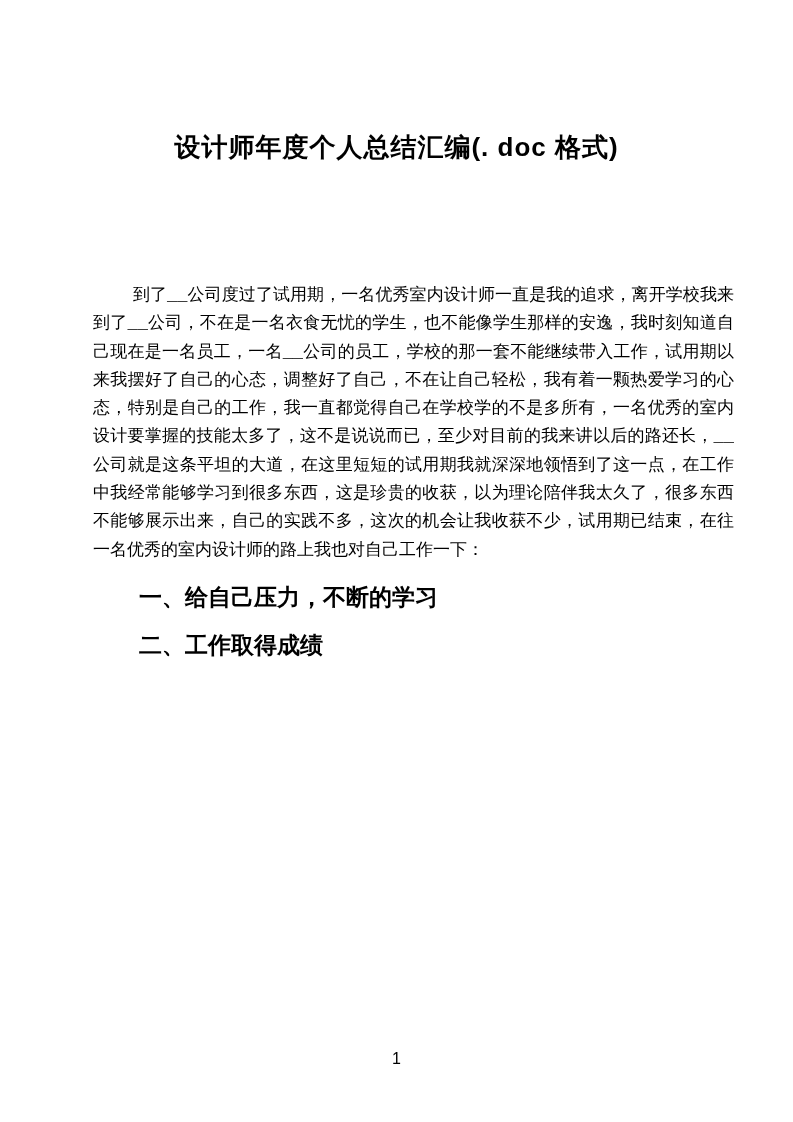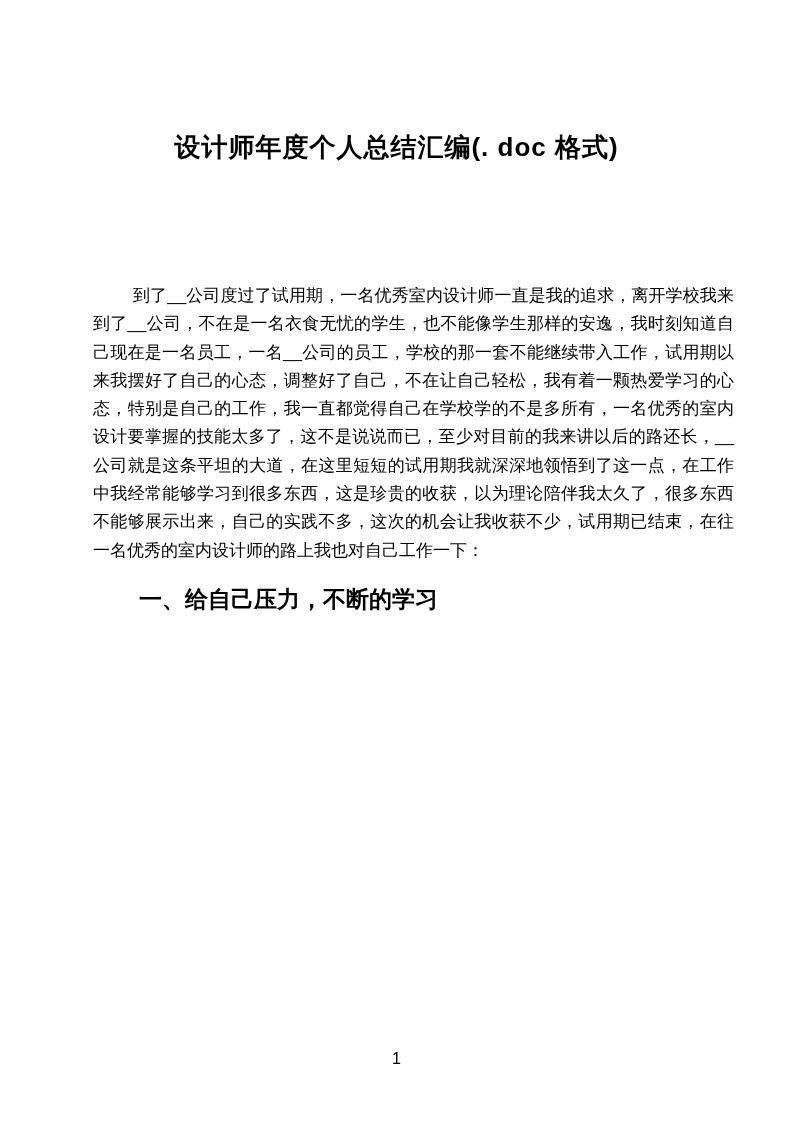--- a/index.html
+++ b/index.html
@@ -24,20 +24,21 @@
     padding-bottom: 0;
     text-align: center;
     font-size: 26px;
     line-height: 34px;
     font-weight: 700;
     letter-spacing: 1px;
   }
   .doc-body {
     margin-top: 118px;
     padding: 0 59px 0 93px;
+    font-family: Liberation Mono, monospace;
   }
   .para {
     margin: 0 0 20px 0;
     font-size: 17px;
     line-height: 28.3px;
     text-align: justify;
     text-indent: 2.35em;
     word-break: break-all;
     font-weight: 400;
   }
@@ -65,16 +66,17 @@
 <div class="page">
   <h1 class="doc-title">设计师年度个人总结汇编(. doc 格式)</h1>
 
   <div class="doc-body">
     <p class="para">到了__公司度过了试用期，一名优秀室内设计师一直是我的追求，离开学校我来到了__公司，不在是一名衣食无忧的学生，也不能像学生那样的安逸，我时刻知道自己现在是一名员工，一名__公司的员工，学校的那一套不能继续带入工作，试用期以来我摆好了自己的心态，调整好了自己，不在让自己轻松，我有着一颗热爱学习的心态，特别是自己的工作，我一直都觉得自己在学校学的不是多所有，一名优秀的室内设计要掌握的技能太多了，这不是说说而已，至少对目前的我来讲以后的路还长，__公司就是这条平坦的大道，在这里短短的试用期我就深深地领悟到了这一点，在工作中我经常能够学习到很多东西，这是珍贵的收获，以为理论陪伴我太久了，很多东西不能够展示出来，自己的实践不多，这次的机会让我收获不少，试用期已结束，在往一名优秀的室内设计师的路上我也对自己工作一下：</p>
 
     <p class="heading">一、给自己压力，不断的学习</p>
 
 
 
+    <p class="heading">二、工作取得成绩</p>
   </div>
 
   <div class="page-number">1</div>
 </div>
 
 </body></html>

